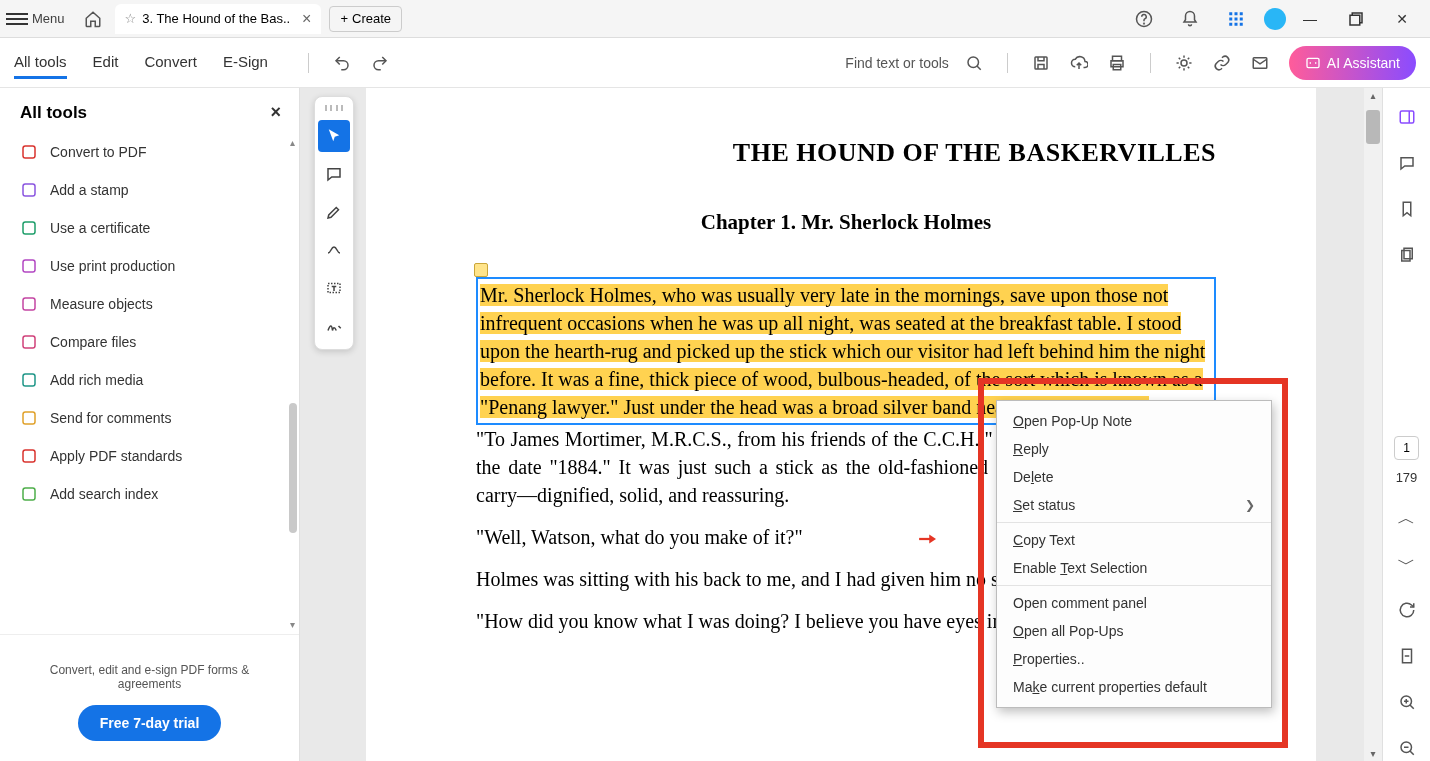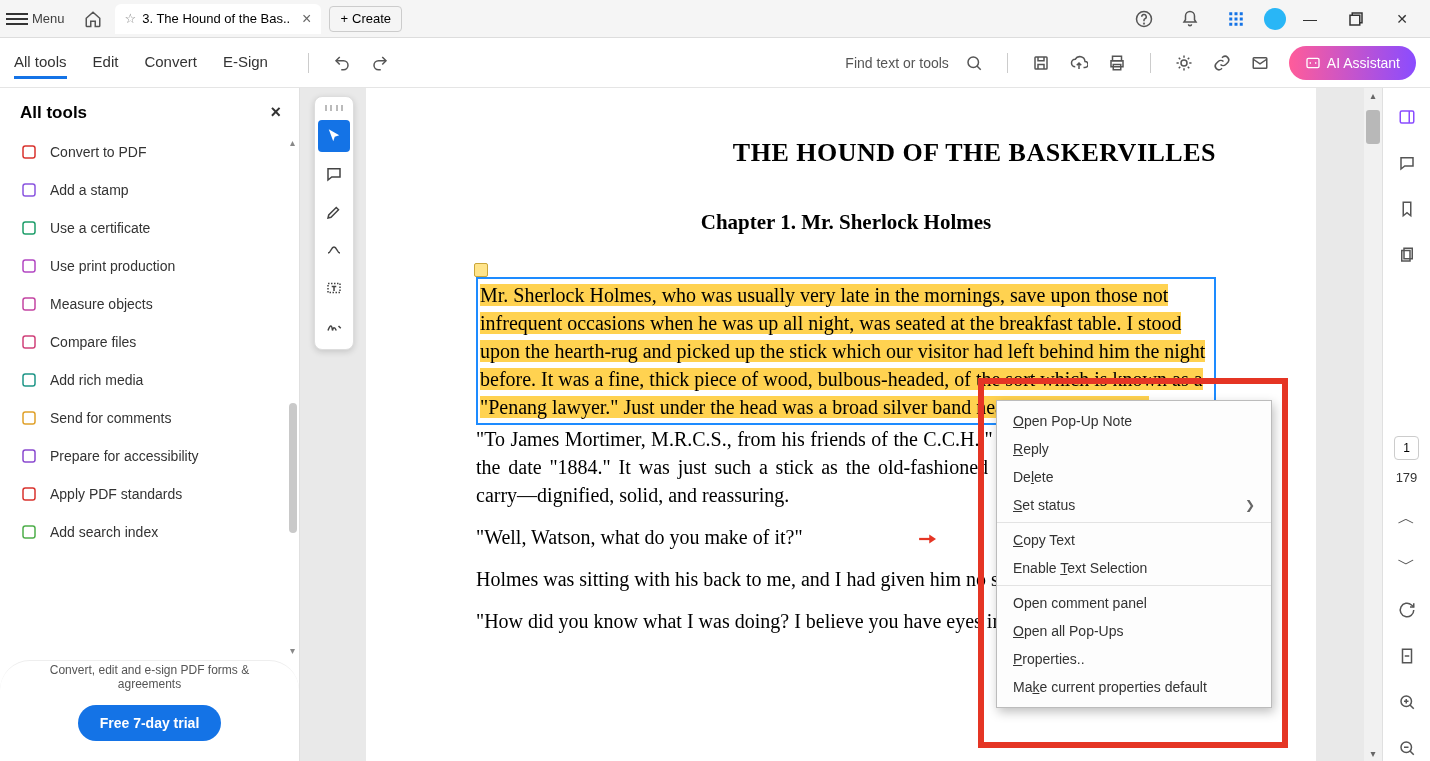--- a/index.html
+++ b/index.html
@@ -33,21 +33,21 @@
 
 
 .main { display: flex; height: calc(100% - 88px); background:#e9e9e9;}
 .sidebar { width: 300px; background: #fff; border-right: 1px solid #e0e0e0; display:flex; flex-direction:column; }
 .sidebar-head { display:flex; align-items:center; justify-content:space-between; padding: 14px 18px 10px 20px; }
 .sidebar-head h3 { font-size: 17px; font-weight: 600; }
 .sidebar-close { font-size: 18px; font-weight: bold; color:#333;}
 .tool-list { flex: 1; overflow-y: auto; position:relative;}
 .tool-item { display:flex; align-items:center; gap: 12px; padding: 10px 20px; font-size: 14px; color:#333; }
 .tool-icon { width: 18px; height:18px; display:flex; align-items:center; justify-content:center; font-size:16px;}
-.sidebar-footer { border-top: 1px solid #eee; padding: 2px 18px 20px; text-align:center;border-radius:30px;}
+.sidebar-footer { border-top: 1px solid #eee; padding: 28px 18px 20px; text-align:center;}
 .sidebar-footer p { font-size: 12px; color:#555; margin-bottom:14px;}
 .trial-btn { background:#1473e6; color:#fff; border:none; border-radius:20px; padding: 10px 22px; font-size:14px; font-weight:600;}
 .scroll-ind { position:absolute; right:2px; top:270px; width:8px; height:130px; background:#c9c9c9; border-radius:4px;}
 .scroll-up { position:absolute; right:4px; top:4px; font-size:10px; color:#888;}
 .scroll-dn { position:absolute; right:4px; bottom:4px; font-size:10px; color:#888;}
 
 
 .floatstrip { position:absolute; left: 314px; top: 96px; width: 40px; background:#fff; border:1px solid #ddd; border-radius:8px; box-shadow: 0 2px 6px rgba(0,0,0,.15); display:flex; flex-direction:column; align-items:center; padding:4px 0;}
 .floatstrip .grip { width:18px; height:6px; display:flex; justify-content:space-between; margin:4px 0 6px;}
 .floatstrip .grip span{ width:2px; height:6px; background:#bbb;}
@@ -300,28 +300,20 @@
         </div>
         <div class="tool-item">
           <span class="tool-icon" style="color: rgb(224, 161, 42);">
             <svg viewBox="0 0 24 24" fill="none" stroke="currentColor" stroke-width="2">
               <rect x="4" y="4" width="16" height="16" rx="3"></rect>
             </svg>
           </span>
           <span>Send for comments</span>
         </div>
         <div class="tool-item">
-          <span class="tool-icon" style="color: rgb(138, 73, 207);">
-            <svg viewBox="0 0 24 24" fill="none" stroke="currentColor" stroke-width="2">
-              <rect x="4" y="4" width="16" height="16" rx="3"></rect>
-            </svg>
-          </span>
-          <span>Prepare for accessibility</span>
-        </div>
-        <div class="tool-item">
           <span class="tool-icon" style="color: rgb(217, 51, 46);">
             <svg viewBox="0 0 24 24" fill="none" stroke="currentColor" stroke-width="2">
               <rect x="4" y="4" width="16" height="16" rx="3"></rect>
             </svg>
           </span>
           <span>Apply PDF standards</span>
         </div>
         <div class="tool-item">
           <span class="tool-icon" style="color: rgb(78, 174, 74);">
             <svg viewBox="0 0 24 24" fill="none" stroke="currentColor" stroke-width="2">

